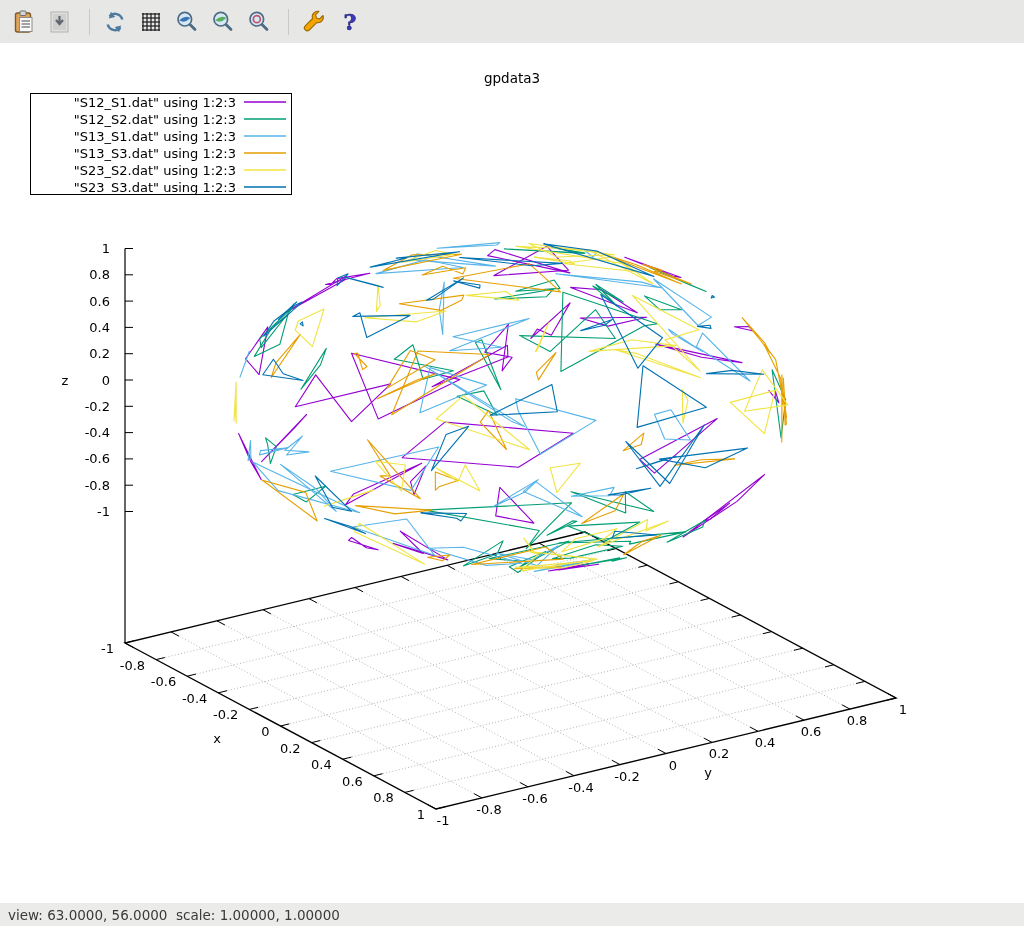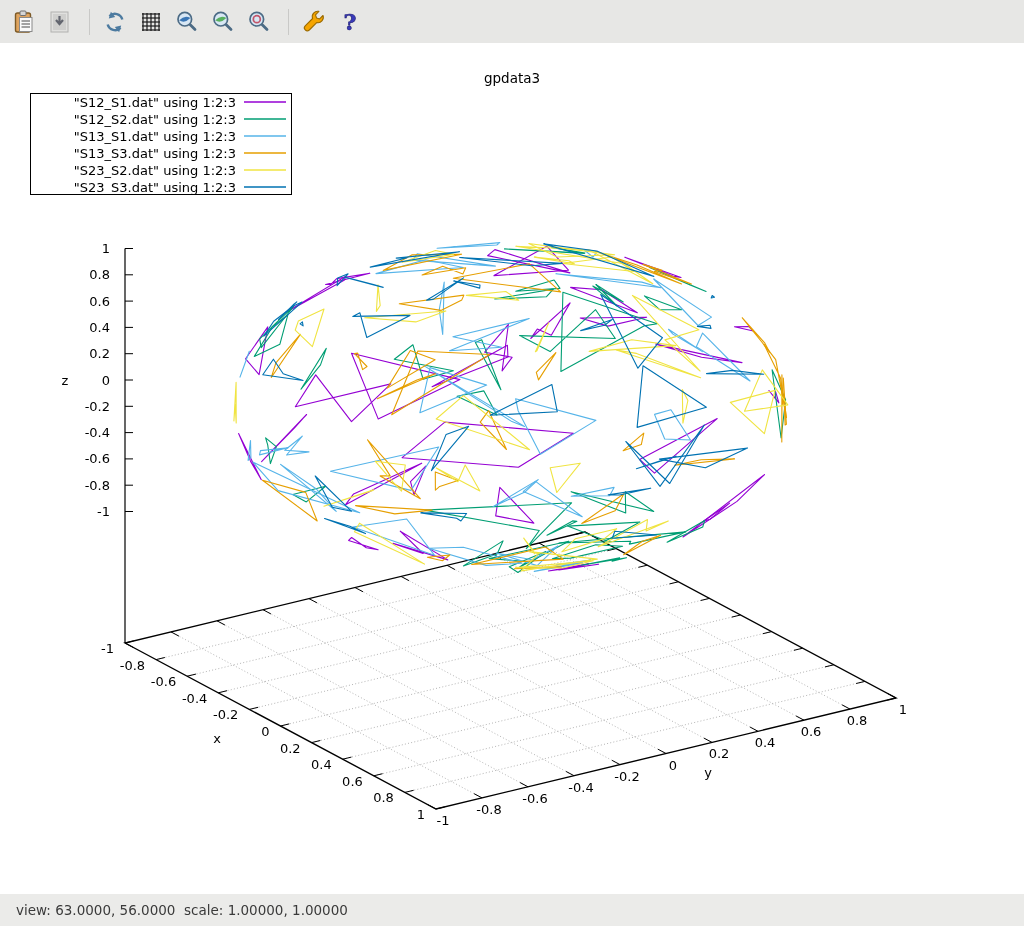--- a/index.html
+++ b/index.html
@@ -5,22 +5,22 @@
   html,body{margin:0;padding:0}
   body{width:1024px;height:926px;background:#fff;position:relative;overflow:hidden;
        font-family:"DejaVu Sans",sans-serif}
   .toolbar{position:absolute;top:0;left:0;width:1024px;height:43px;background:#e7e7e5;
            display:flex;align-items:center;padding-left:8px;box-sizing:border-box}
   .tb-btn{width:32px;height:34px;border:none;background:transparent;margin-right:4px;padding:0;
           display:flex;align-items:center;justify-content:center;cursor:default}
   .tb-sep{width:1px;height:26px;background:#c9c9c7;margin:0 9px}
   #plot-svg{position:absolute;top:43px;left:0;background:#fff}
   #plot-svg text{font-family:"DejaVu Sans",sans-serif;font-size:13px;fill:#000}
-  .statusbar{position:absolute;left:0;bottom:0;width:1024px;height:32px;background:#ebebe9;
-             box-sizing:border-box;padding-left:16px;display:flex;align-items:center}
+  .statusbar{position:absolute;left:0;bottom:0;width:1024px;height:23px;background:#ebebe9;
+             box-sizing:border-box;padding-left:8px;display:flex;align-items:center}
   .statusbar span{font-size:13.5px;color:#3a3a3a;white-space:pre}
 </style>
 </head>
 <body>
 
 <div class="toolbar" id="toolbar">
     <button class="tb-btn">
       <svg width="26" height="26" viewBox="0 0 26 26">
         <rect x="4.5" y="4" width="15" height="19" rx="2" fill="#dfa45f" stroke="#7d5a26" stroke-width="1.4"></rect>
         <rect x="9" y="2" width="6" height="4.5" rx="1" fill="#d6d6d6" stroke="#6f6f6f"></rect>

